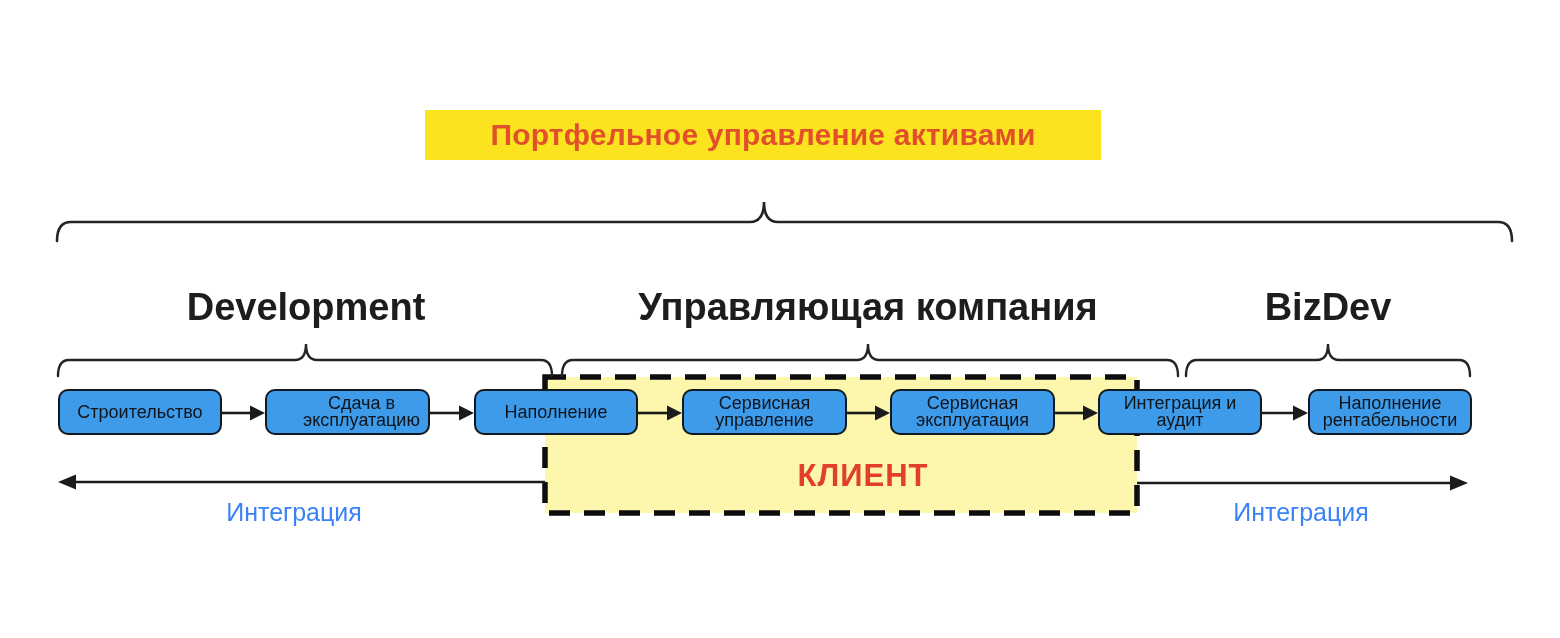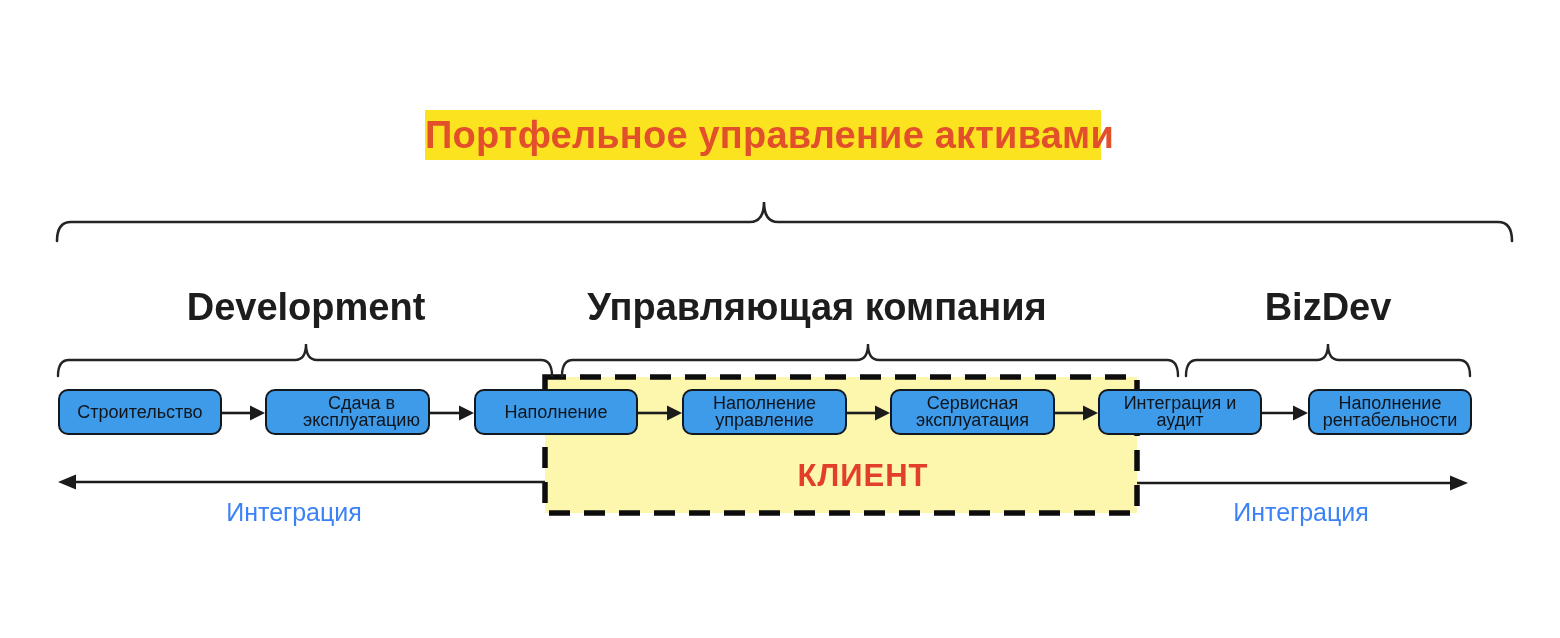--- a/index.html
+++ b/index.html
@@ -22,38 +22,38 @@
     height: 638px;
     z-index: 1;
   }
   .abs { position: absolute; z-index: 2; }
 
   .title-banner {
     left: 425px; top: 110px;
     width: 676px; height: 50px;
     background: var(--title-highlight, #FBE41F);
     color: var(--title-text, #E2502B);
-    font-size: 38px;
+    font-size: 30px;
     font-weight: 700;
     text-align: center;
     line-height: 50px;
     white-space: nowrap;
     letter-spacing: 0.2px;
   }
 
   .section-header {
     top: 286px;
     transform: translateX(-50%);
     font-size: 38px;
     font-weight: 700;
     color: #1d1d1d;
     white-space: nowrap;
   }
   .section-header.dev   { left: 306px; }
-  .section-header.mgmt  { left: 817px; text-align: right; }
+  .section-header.mgmt  { left: 868px; text-align: right; }
   .section-header.bizdev{ left: 1328px; }
 
   .step-box {
     top: 389px;
     height: 46px;
     background: var(--step-fill, #3D9BE9);
     border: 2.5px solid var(--step-border, #101820);
     border-radius: 10px;
     box-sizing: border-box;
     display: flex;
@@ -131,21 +131,21 @@
 
   <div class="abs title-banner">Портфельное управление активами</div>
 
   <div class="abs section-header dev">Development</div>
   <div class="abs section-header mgmt">Управляющая компания</div>
   <div class="abs section-header bizdev">BizDev</div>
 
   <div class="abs step-box" style="left:58px;   width:164px;">Строительство</div>
   <div class="abs step-box" style="left:265px;  width:165px;padding-left:36px;">Сдача в эксплуатацию</div>
   <div class="abs step-box" style="left:474px;  width:164px;">Наполнение</div>
-  <div class="abs step-box" style="left:682px;  width:165px;">Наполнение управление</div>
+  <div class="abs step-box" style="left:682px;  width:165px;">Сервисная управление</div>
   <div class="abs step-box" style="left:890px;  width:165px;">Сервисная эксплуатация</div>
   <div class="abs step-box" style="left:1098px; width:164px;">Интеграция и аудит</div>
   <div class="abs step-box" style="left:1308px; width:164px;">Наполнение рентабельности</div>
 
   <div class="abs client-label">КЛИЕНТ</div>
 
   <div class="abs integration-label left">Интеграция</div>
   <div class="abs integration-label right">Интеграция</div>
 
 </div>

